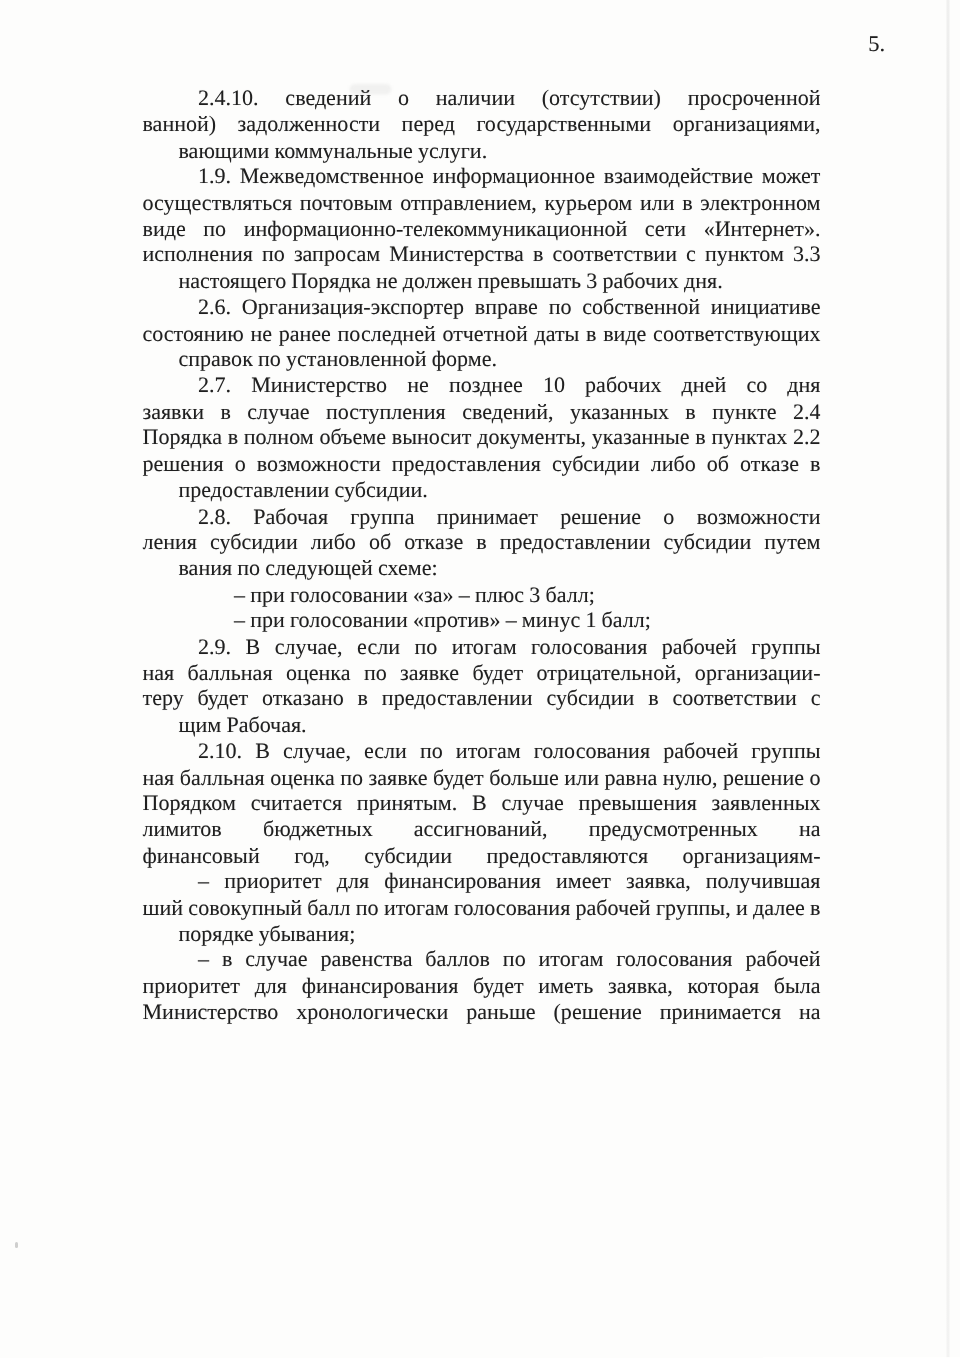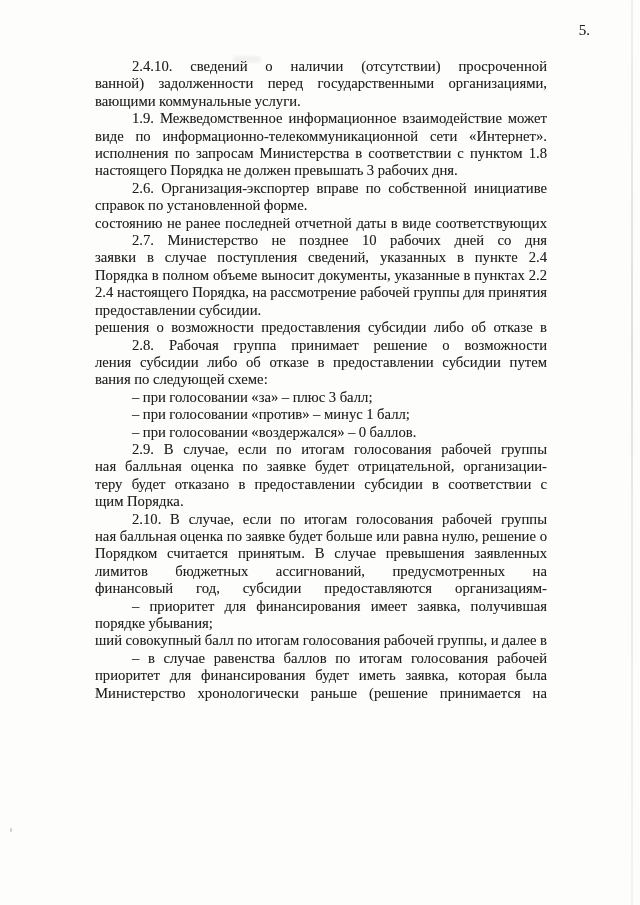--- a/index.html
+++ b/index.html
@@ -41,21 +41,21 @@
   .line {
     font-size: 14.7px;
     line-height: 17.42px;
     height: 17.42px;
     overflow: hidden;
     text-align: justify;
     text-align-last: justify;
     word-spacing: -0.2px;
   }
   .line.first { text-indent: 37px; }
-  .line.last  { text-align-last: left; }
+  .line.last  { text-align-last: left; margin-left: 24px; }
 
   
   .scan-edge-shadow {
     position: absolute;
     top: 0;
     right: 7px;
     width: 2px;
     height: 100%;
     background: linear-gradient(
       to bottom,
@@ -88,68 +88,65 @@
   <div class="page-number">5.</div>
 
   <div class="doc">
       <div class="para">
         <div class="line first">2.4.10. сведений о наличии (отсутствии) просроченной (неурегулиро-</div>
         <div class="line">ванной) задолженности перед государственными организациями, оказы-</div>
         <div class="line last">вающими коммунальные услуги.</div>
       </div>
       <div class="para">
         <div class="line first">1.9. Межведомственное информационное взаимодействие может</div>
+        <div class="line">осуществляться почтовым отправлением, курьером или в электронном</div>
         <div class="line">виде по информационно-телекоммуникационной сети «Интернет». Срок</div>
-        <div class="line">исполнения по запросам Министерства в соответствии с пунктом 1.8</div>
+        <div class="line">исполнения по запросам Министерства в соответствии с пунктом 3.3</div>
         <div class="line last">настоящего Порядка не должен превышать 3 рабочих дня.</div>
       </div>
       <div class="para">
         <div class="line first">2.6. Организация-экспортер вправе по собственной инициативе пред-</div>
+        <div class="line">состоянию не ранее последней отчетной даты в виде соответствующих</div>
         <div class="line last">справок по установленной форме.</div>
-        <div class="line">состоянию не ранее последней отчетной даты в виде соответствующих</div>
       </div>
       <div class="para">
         <div class="line first">2.7. Министерство не позднее 10 рабочих дней со дня регистрации</div>
         <div class="line">заявки в случае поступления сведений, указанных в пункте 2.4 настоящего</div>
         <div class="line">Порядка в полном объеме выносит документы, указанные в пунктах 2.2 и</div>
-        <div class="line">2.4 настоящего Порядка, на рассмотрение рабочей группы для принятия</div>
+        <div class="line">решения о возможности предоставления субсидии либо об отказе в</div>
         <div class="line last">предоставлении субсидии.</div>
-        <div class="line">решения о возможности предоставления субсидии либо об отказе в</div>
       </div>
       <div class="para">
         <div class="line first">2.8. Рабочая группа принимает решение о возможности предостав-</div>
         <div class="line">ления субсидии либо об отказе в предоставлении субсидии путем голосо-</div>
         <div class="line last">вания по следующей схеме:</div>
       </div>
       <div class="para">
         <div class="line first last">– при голосовании «за» – плюс 3 балл;</div>
       </div>
       <div class="para">
         <div class="line first last">– при голосовании «против» – минус 1 балл;</div>
       </div>
       <div class="para">
-        <div class="line first last">– при голосовании «воздержался» – 0 баллов.</div>
-      </div>
-      <div class="para">
         <div class="line first">2.9. В случае, если по итогам голосования рабочей группы совокуп-</div>
         <div class="line">ная балльная оценка по заявке будет отрицательной, организации-экспор-</div>
         <div class="line">теру будет отказано в предоставлении субсидии в соответствии с настоя-</div>
-        <div class="line last">щим Порядка.</div>
+        <div class="line last">щим Рабочая.</div>
       </div>
       <div class="para">
         <div class="line first">2.10. В случае, если по итогам голосования рабочей группы совокуп-</div>
         <div class="line">ная балльная оценка по заявке будет больше или равна нулю, решение о</div>
         <div class="line">Порядком считается принятым. В случае превышения заявленных органи-</div>
         <div class="line">лимитов бюджетных ассигнований, предусмотренных на соответствующий</div>
         <div class="line">финансовый год, субсидии предоставляются организациям-экспортерам в</div>
       </div>
       <div class="para">
         <div class="line first">– приоритет для финансирования имеет заявка, получившая наивыс-</div>
+        <div class="line">ший совокупный балл по итогам голосования рабочей группы, и далее в</div>
         <div class="line last">порядке убывания;</div>
-        <div class="line">ший совокупный балл по итогам голосования рабочей группы, и далее в</div>
       </div>
       <div class="para">
         <div class="line first">– в случае равенства баллов по итогам голосования рабочей группы</div>
         <div class="line">приоритет для финансирования будет иметь заявка, которая была подана в</div>
         <div class="line">Министерство хронологически раньше (решение принимается на основа-</div>
       </div>
     </div>
 
   <div class="scan-edge-shadow"></div>
   <div class="speck-a"></div>

